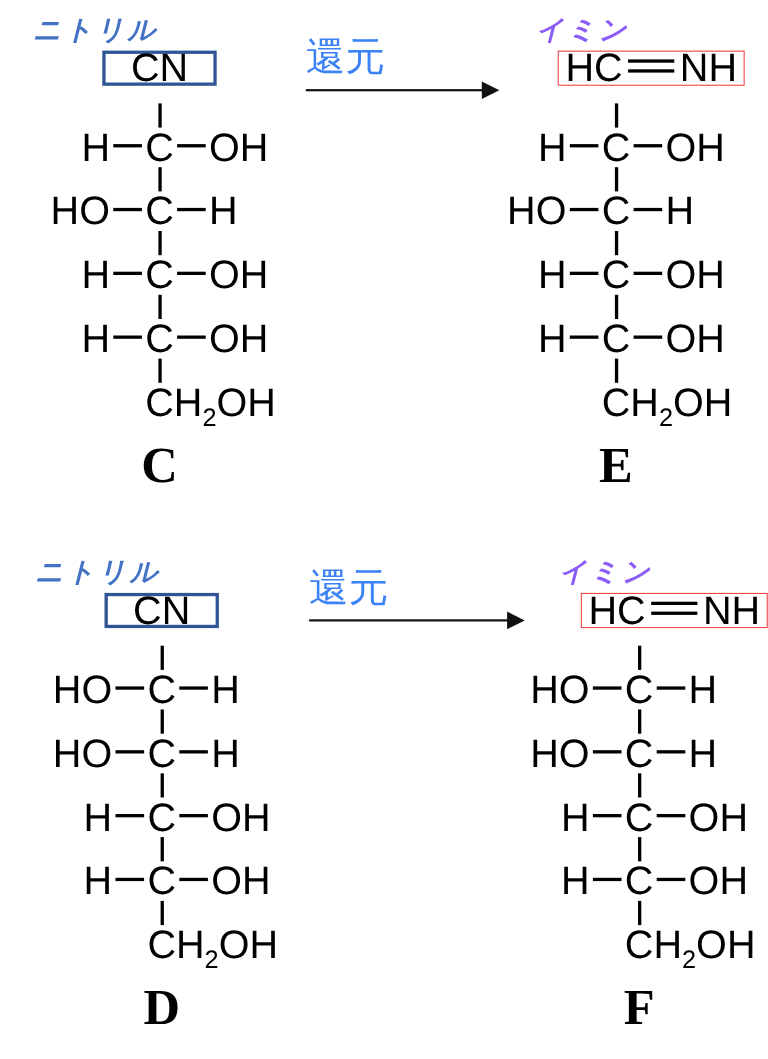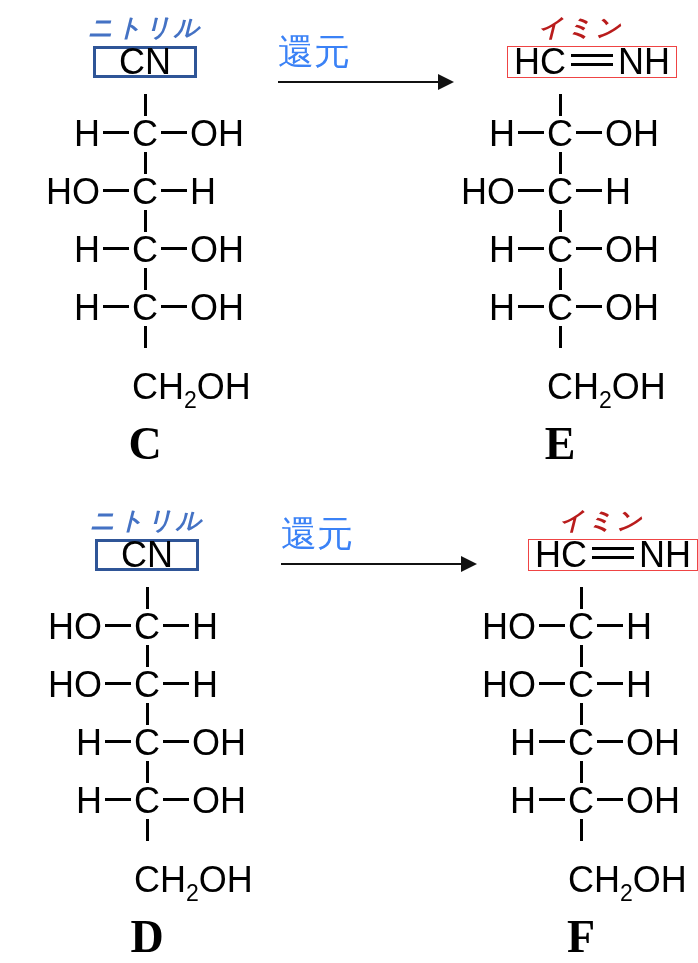--- a/index.html
+++ b/index.html
@@ -3,26 +3,26 @@
 <meta charset="utf-8">
 <style>
   html,body{margin:0;padding:0;}
   body{
     width:698px;height:963px;position:relative;background:#ffffff;
     font-family:"Liberation Sans","DejaVu Sans",sans-serif;color:#000;
     overflow:hidden;
   }
   .structure{position:absolute;width:230px;}
   .glabel{
-    height:32px;line-height:32px;text-align:center;font-size:25px;
+    height:32px;line-height:32px;text-align:left;font-size:25px;
     font-style:italic;font-weight:bold;letter-spacing:3px;
     font-family:"Liberation Serif","DejaVu Serif",serif;
   }
   .glabel.blue-t{color:#4472C4;}
-  .glabel.red-t{color:#b91c1c;}
+  .glabel.red-t{color:#8b5cf6;}
   .glabel.imine-l{padding-left:42px;}
   .box-row{position:relative;height:50px;}
   .gbox{
     position:absolute;top:2px;height:32px;box-sizing:border-box;
     display:flex;align-items:center;justify-content:center;
     font-size:36px;line-height:36px;white-space:nowrap;
   }
   .gbox.nitrile{border:3px solid #2F5597;width:104px;left:50%;transform:translateX(-50%);}
   .gbox.imine{border:1px solid #ef4444;left:62px;padding:0 6px;}
   .dbond{
@@ -32,21 +32,21 @@
   }
   .vbond{width:3px;height:22px;background:#000;margin:0 auto;}
   .frow{
     display:grid;grid-template-columns:70px 32px 26px 32px 70px;
     align-items:center;height:36px;font-size:36px;line-height:36px;
   }
   .lcell{text-align:right;}
   .ccell{text-align:center;}
   .rcell{text-align:left;}
   .hbond{height:3px;background:#000;margin:0 3px;position:relative;top:-2px;}
-  .term{height:36px;font-size:36px;line-height:36px;margin-left:102px;white-space:nowrap;margin-top:21px;}
+  .term{height:36px;font-size:36px;line-height:36px;margin-left:102px;white-space:nowrap;}
   .sub{font-size:23px;position:relative;top:9px;}
   .letter{
     margin-top:12px;text-align:center;font-size:46px;font-weight:bold;
     font-family:"Liberation Serif","DejaVu Serif",serif;
   }
   .rxn-arrow{position:absolute;}
   .rxn-label{
     text-align:left;font-size:36px;line-height:44px;height:44px;color:#3b82f6;
     font-family:"Liberation Serif","DejaVu Serif",serif;
   }

